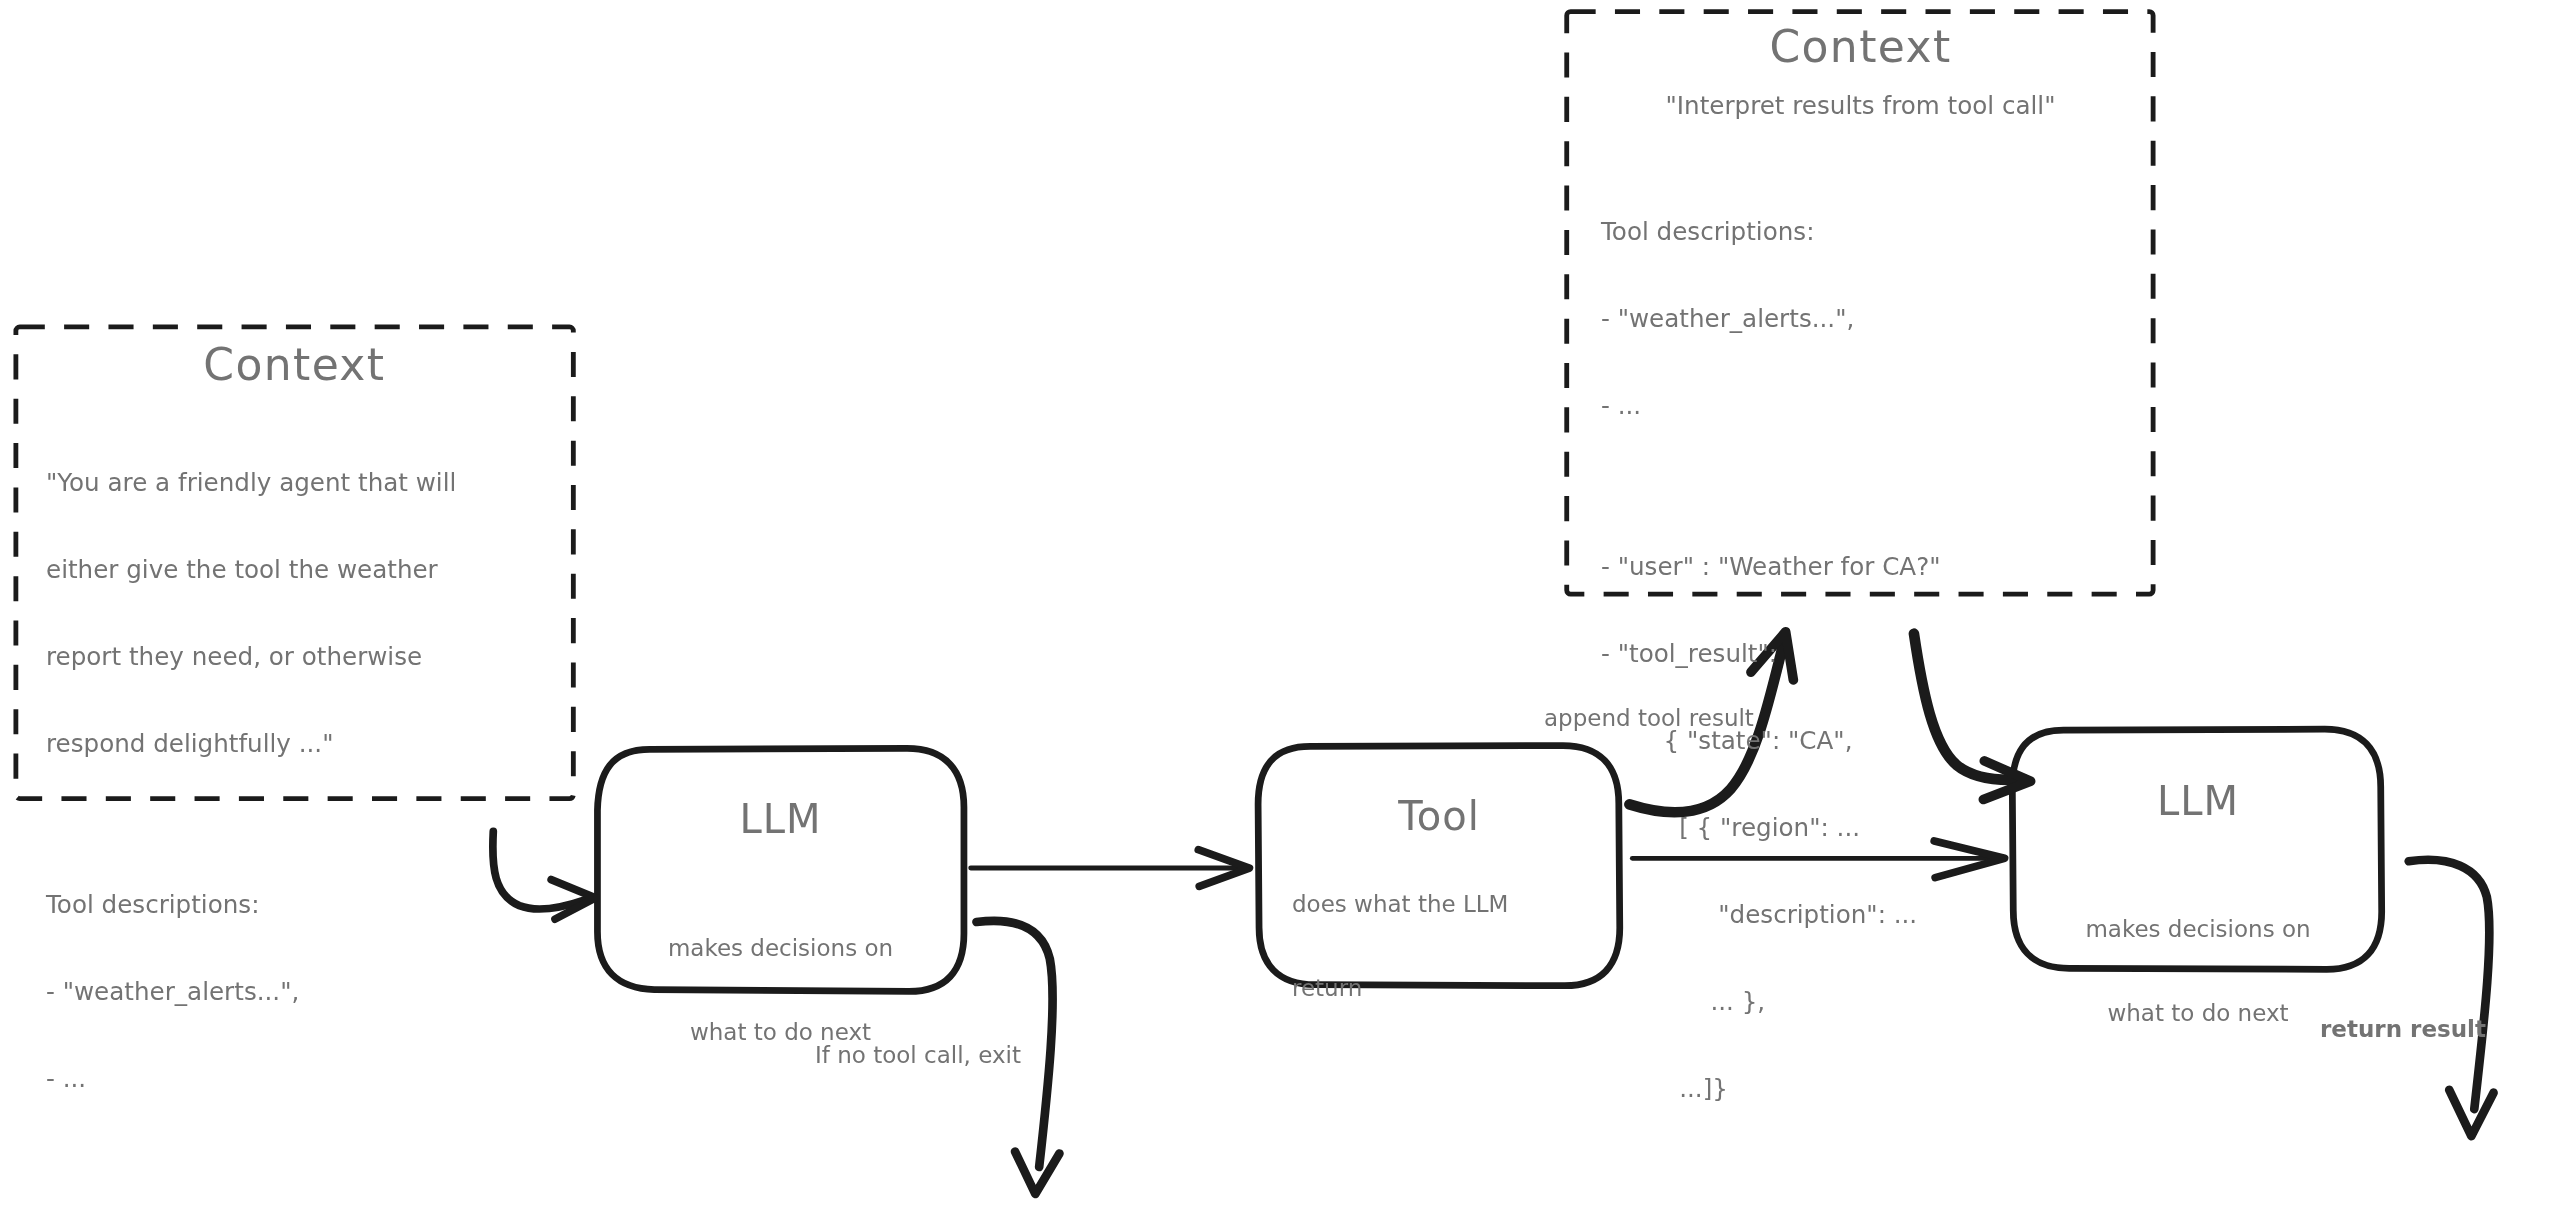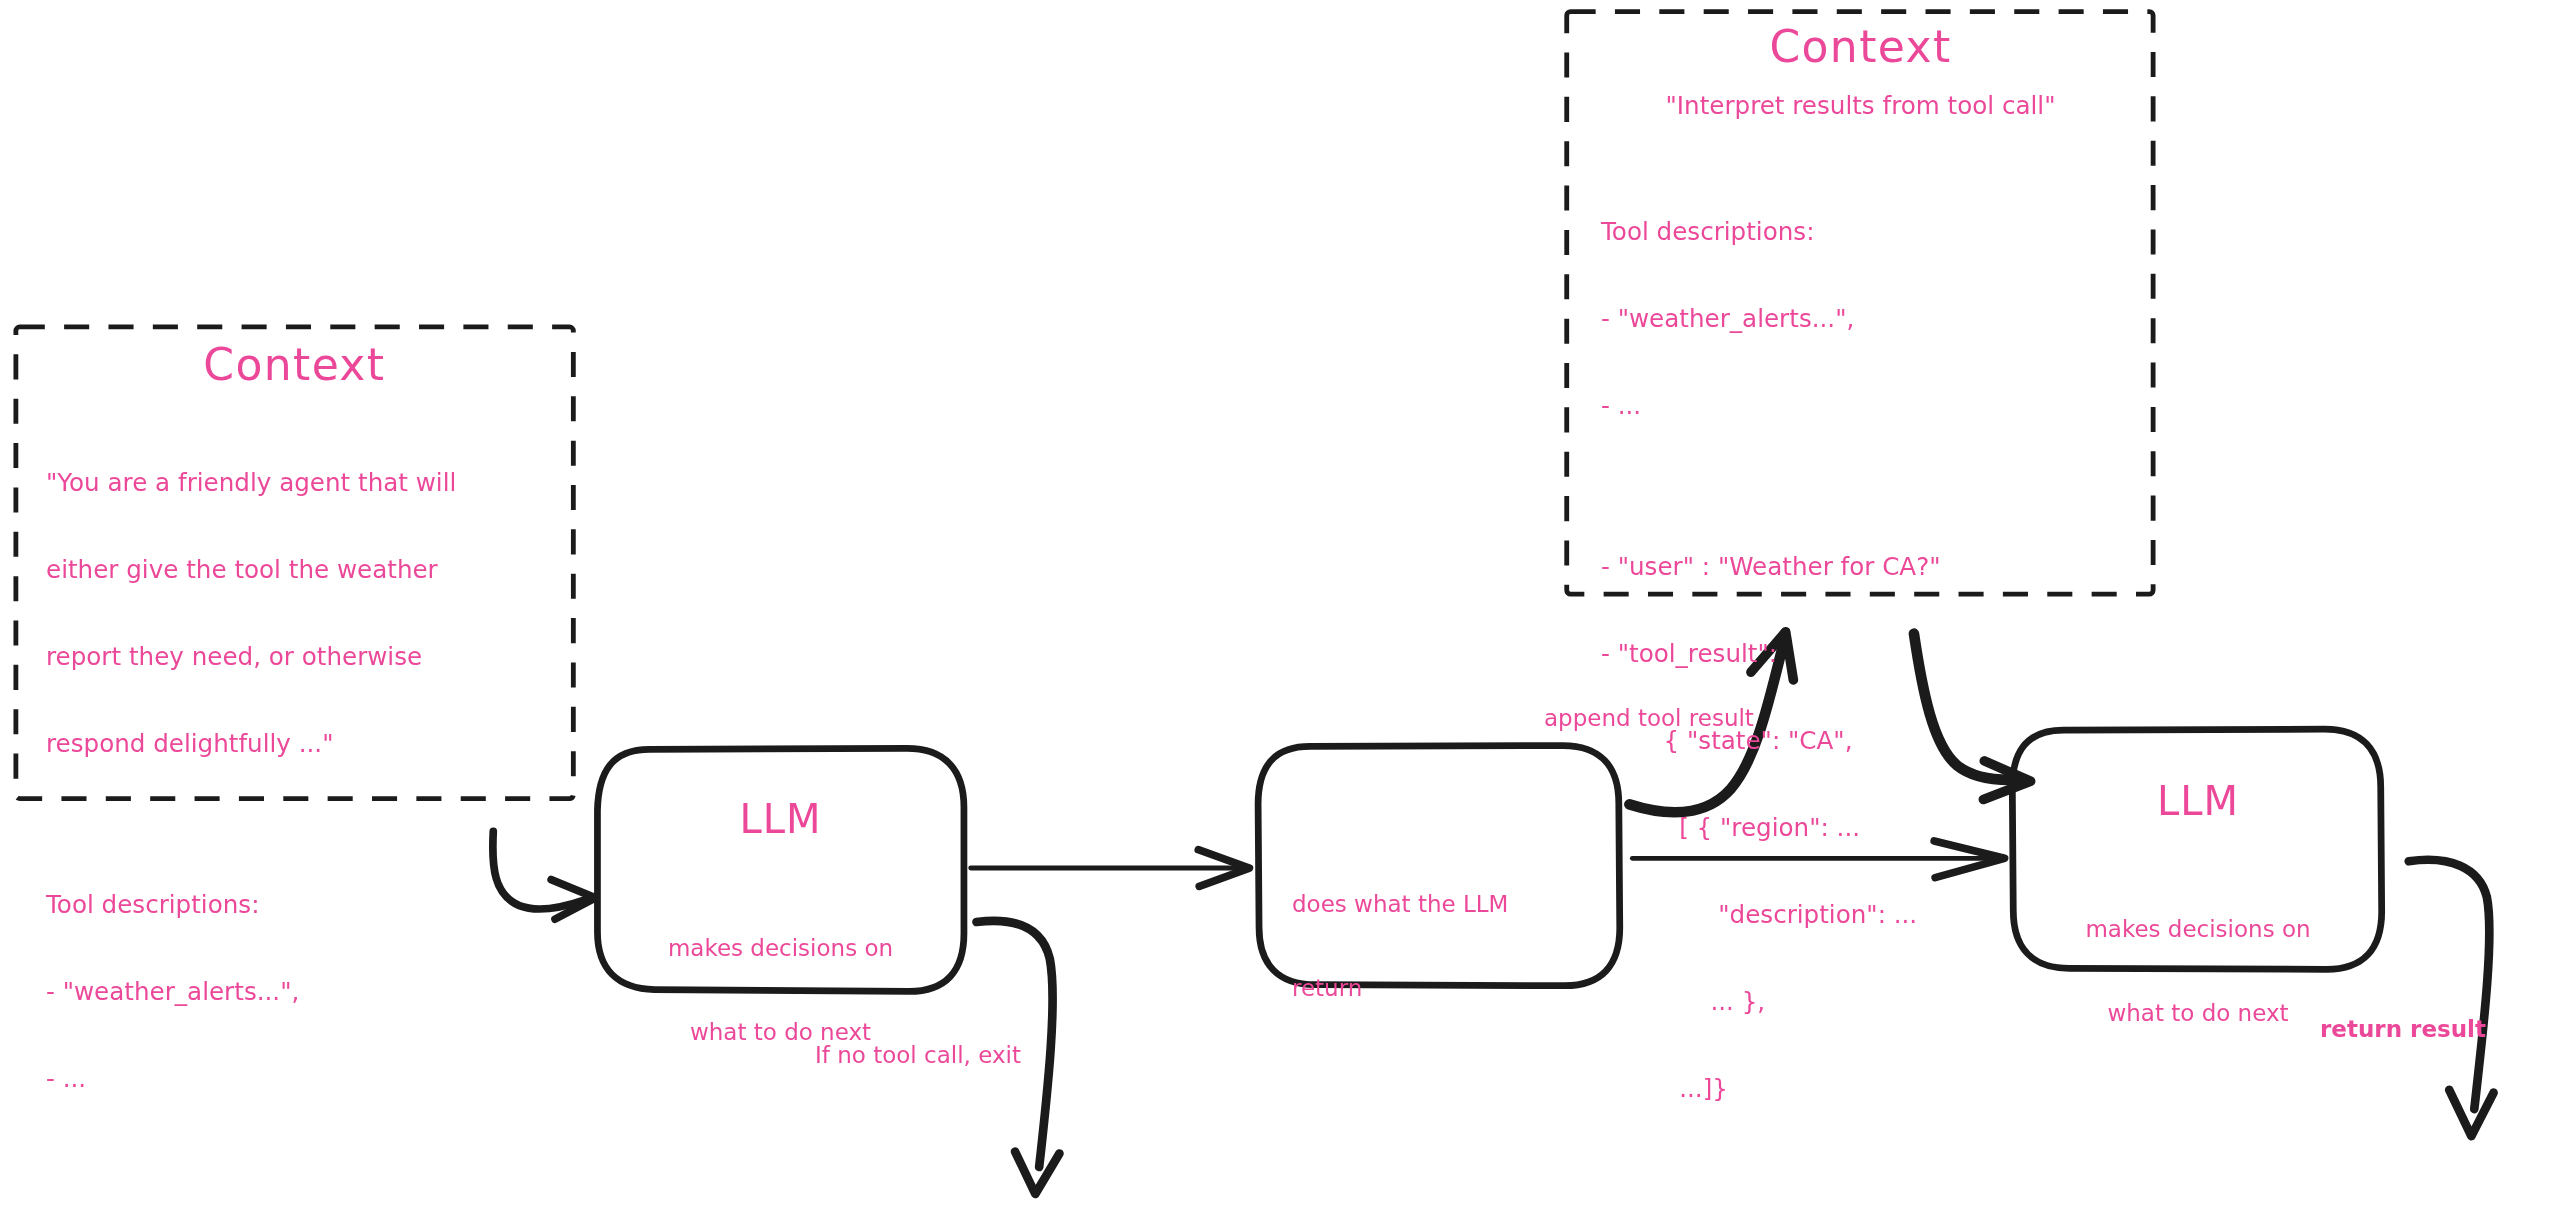--- a/index.html
+++ b/index.html
@@ -40,21 +40,21 @@
   }
   .dashed-box {
     fill: none;
     stroke: #1b1b1b;
     stroke-width: 5;
     stroke-dasharray: 26 20;
     stroke-linecap: butt;
   }
   .txt {
     position: absolute;
-    color: #ec4899;
+    color: #737373;
     font-family: "DejaVu Sans", sans-serif;
     white-space: pre;
   }
   
   .ctx-title {
     font-size: 44px;
     letter-spacing: 1.4px;
     text-align: center;
     font-weight: 400;
   }
@@ -187,20 +187,21 @@
     <div>              ... },</div>
     <div>          ...]}</div>
   </div>
 
   <div class="txt node-title" style="left:597px; top:796px; width:367px;">LLM</div>
   <div class="txt node-sub" style="left:597px; top:878px; width:367px;">
     <div>makes decisions on</div>
     <div>what to do next</div>
   </div>
 
+  <div class="txt node-title" style="left:1258px; top:793px; width:362px;">Tool</div>
   <div class="txt node-sub" style="left:1292px; top:834px; width:309px; text-align:left;">
     <div>does what the LLM</div>
     <div>return</div>
   </div>
 
   <div class="txt node-title" style="left:2013px; top:778px; width:370px;">LLM</div>
   <div class="txt node-sub" style="left:2013px; top:859px; width:370px;">
     <div>makes decisions on</div>
     <div>what to do next</div>
   </div>

